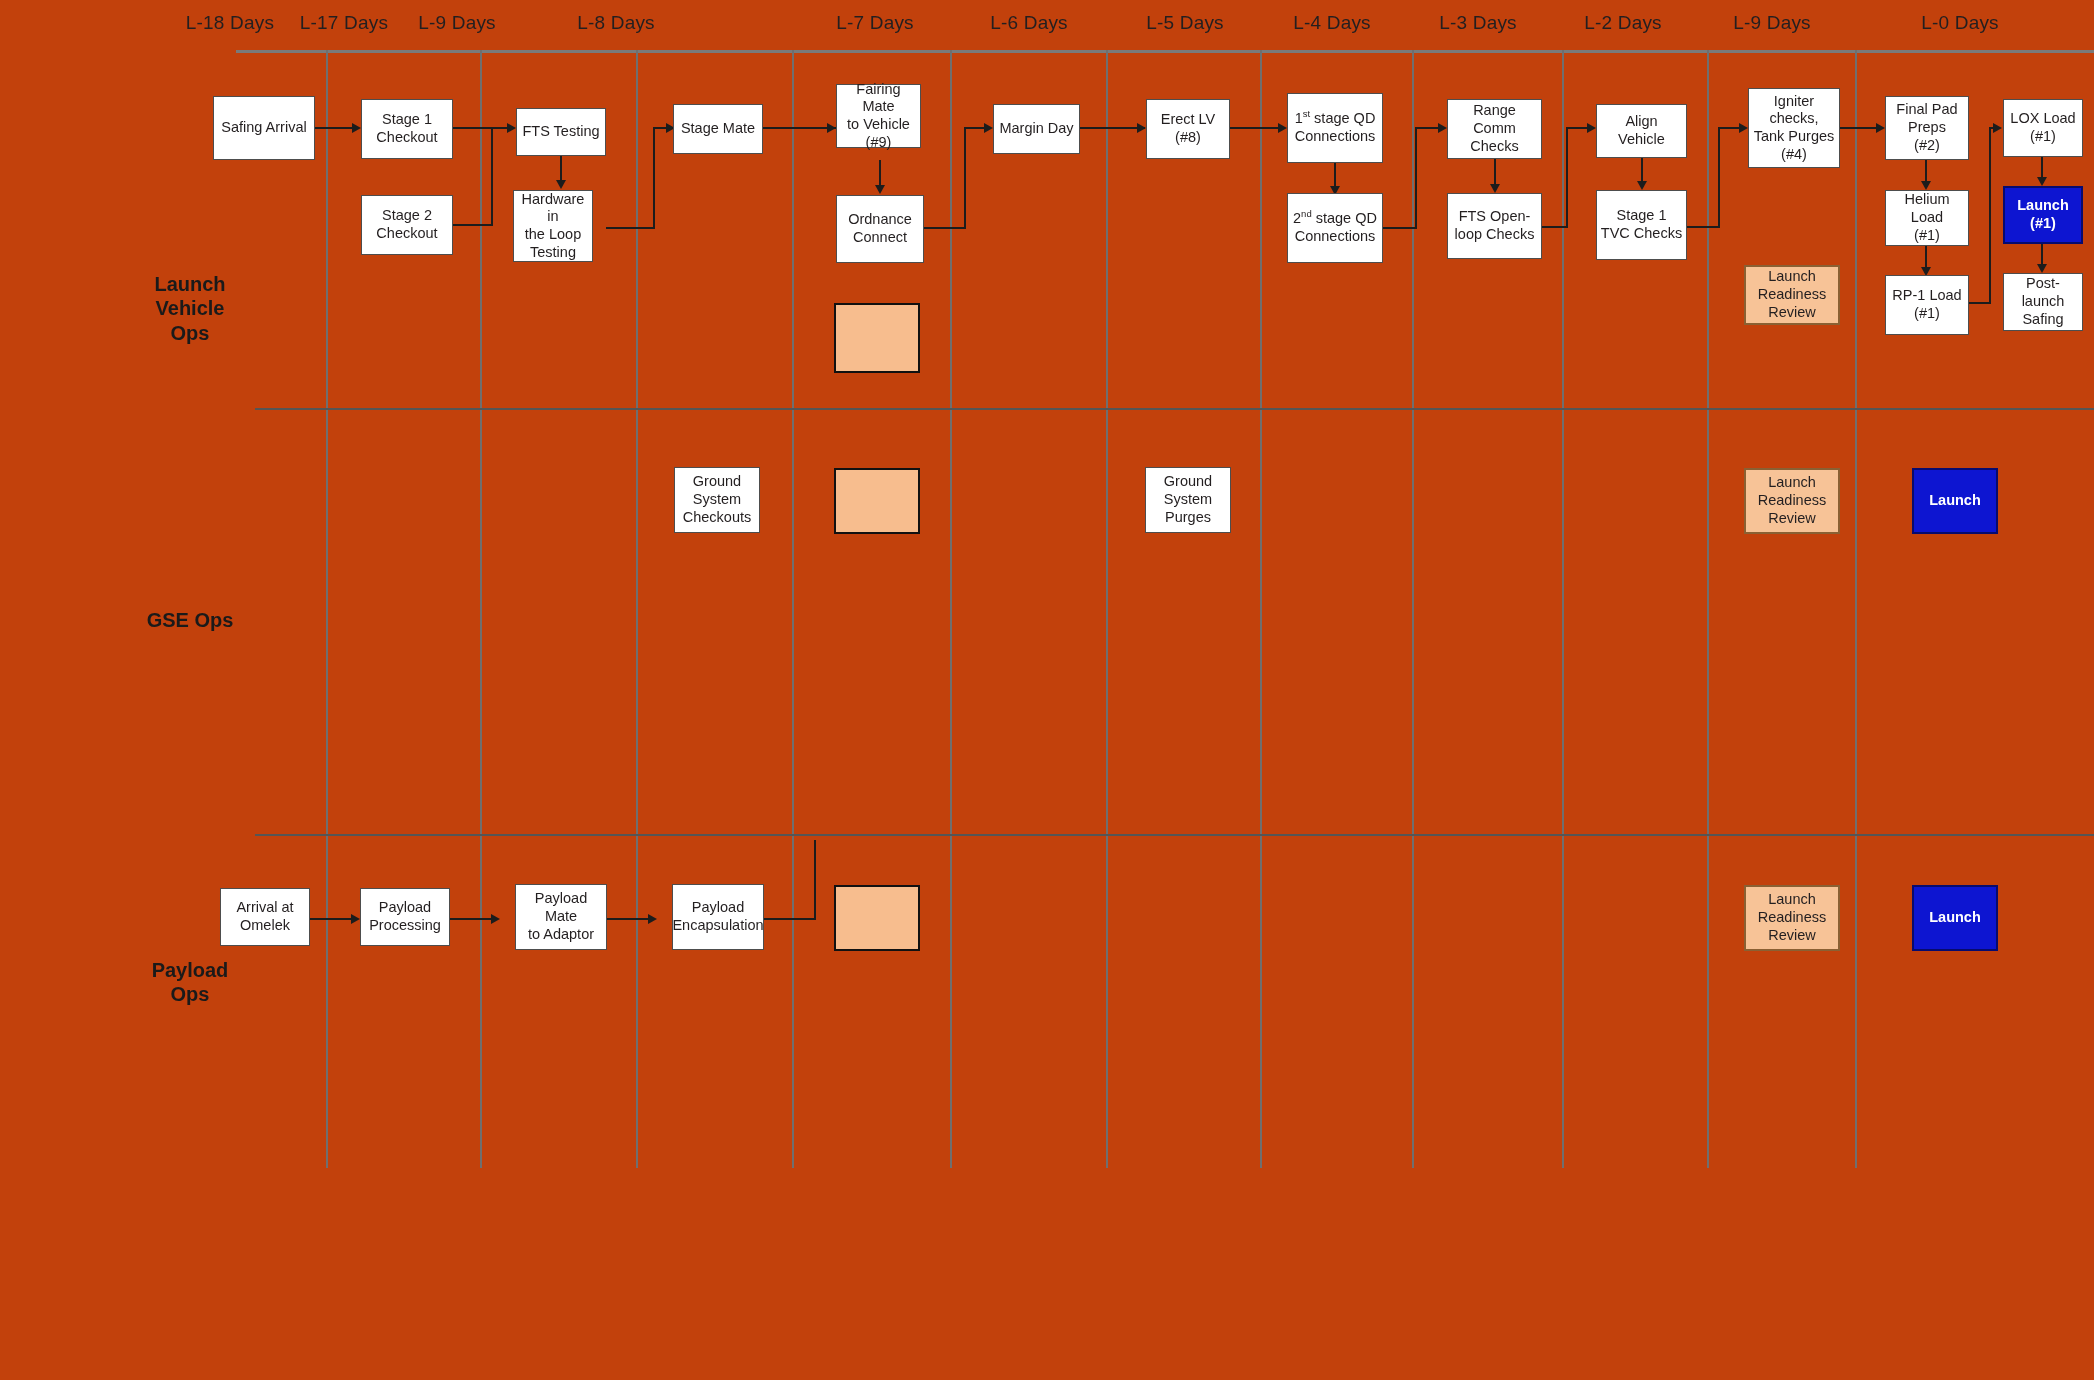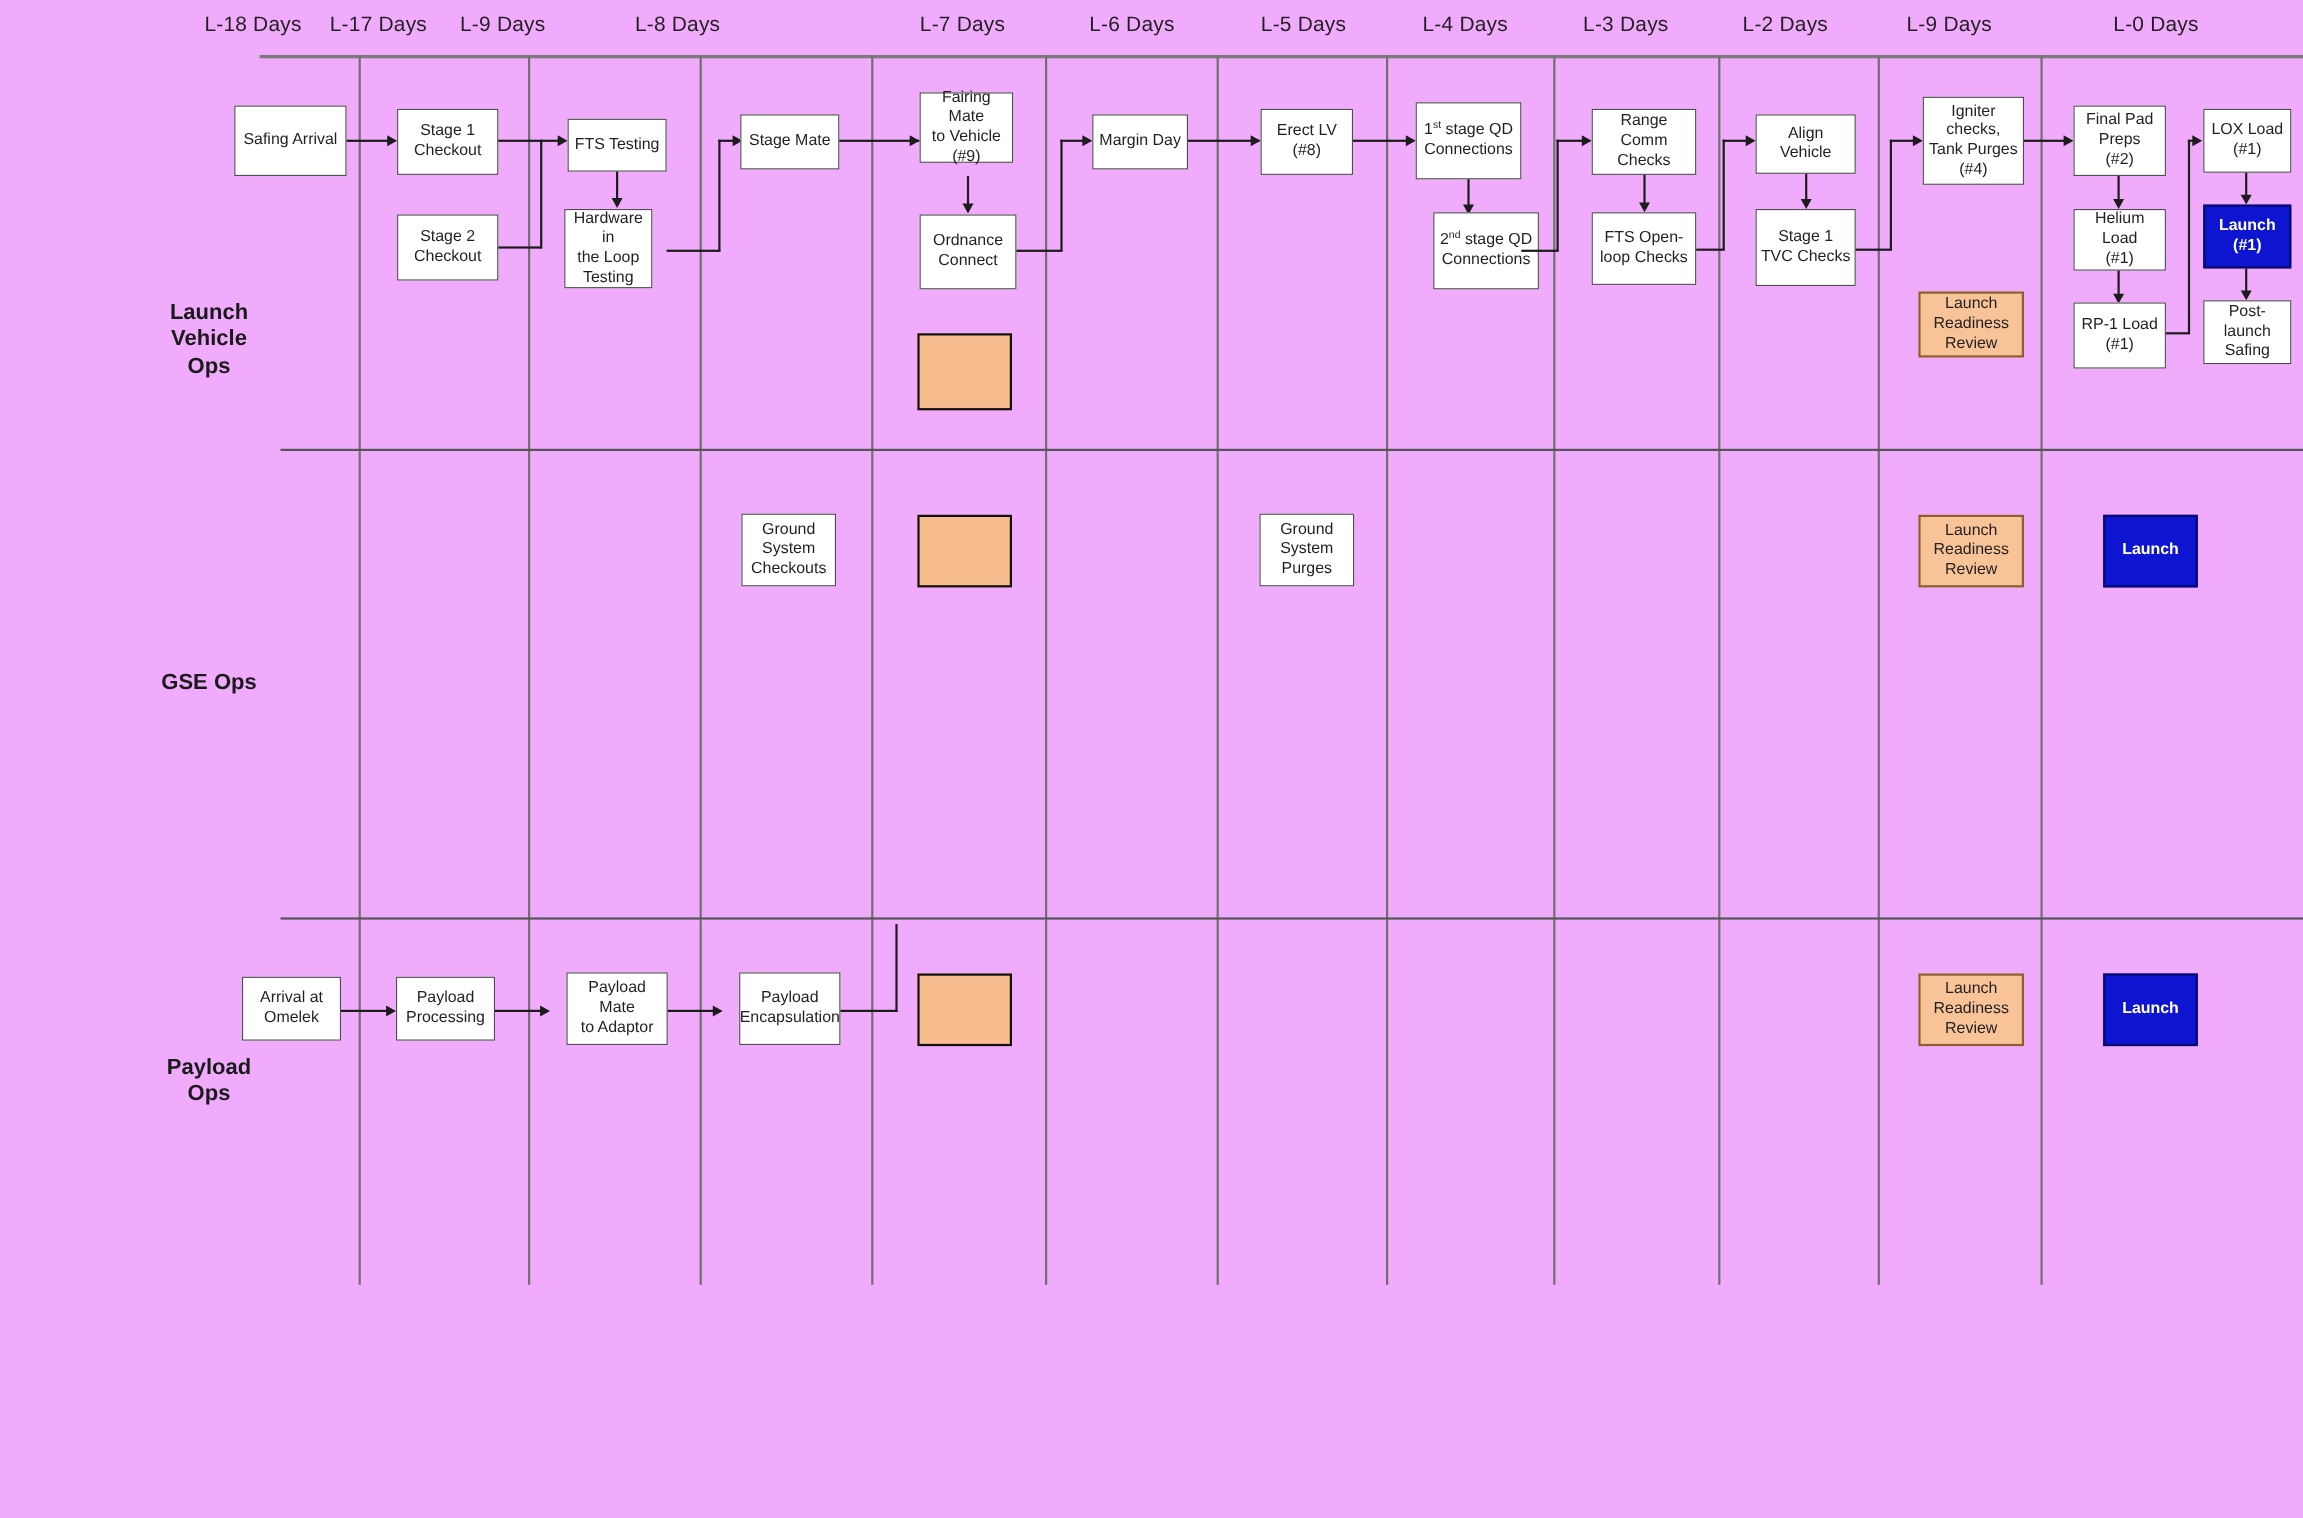--- a/index.html
+++ b/index.html
@@ -10,21 +10,21 @@
   }
   body {
     font-family: "Liberation Sans", sans-serif;
     color: #231f20;
   }
   #page {
     position: relative;
     width: 2094px;
     height: 1380px;
     overflow: hidden;
-    background: #f0abfc;
+    background: #c2410c;
   }
 
   
   .col-header {
     position: absolute;
     text-align: center;
     font-size: 19px;
     color: #231f20;
     white-space: nowrap;
     letter-spacing: 0.2px;
@@ -200,21 +200,21 @@
   <div class="node" style="left:1146px;top:99px;width:84px;height:60px;">Erect LV<br>(#8)</div>
   <div class="conn-h" style="left:1230px;top:127px;width:55px;"></div>
   <div class="arrow-r" style="left:1278px;top:123px;"></div>
 
   <div class="node" style="left:1287px;top:93px;width:96px;height:70px;">
       <span>1<sup>st</sup> stage QD<br>Connections</span>
     </div>
   <div class="conn-v" style="left:1334px;top:163px;height:25px;"></div>
   <div class="arrow-d" style="left:1330px;top:186px;"></div>
 
-  <div class="node" style="left:1287px;top:193px;width:96px;height:70px;margin-left:16px;">
+  <div class="node" style="left:1287px;top:193px;width:96px;height:70px;">
       <span>2<sup>nd</sup> stage QD<br>Connections</span>
     </div>
   <div class="conn-h" style="left:1383px;top:227px;width:34px;"></div>
   <div class="conn-v" style="left:1415px;top:127px;height:101px;"></div>
   <div class="conn-h" style="left:1415px;top:127px;width:27px;"></div>
   <div class="arrow-r" style="left:1438px;top:123px;"></div>
 
   <div class="node" style="left:1447px;top:99px;width:95px;height:60px;">Range Comm<br>Checks</div>
   <div class="conn-v" style="left:1494px;top:159px;height:27px;"></div>
   <div class="arrow-d" style="left:1490px;top:184px;"></div>

